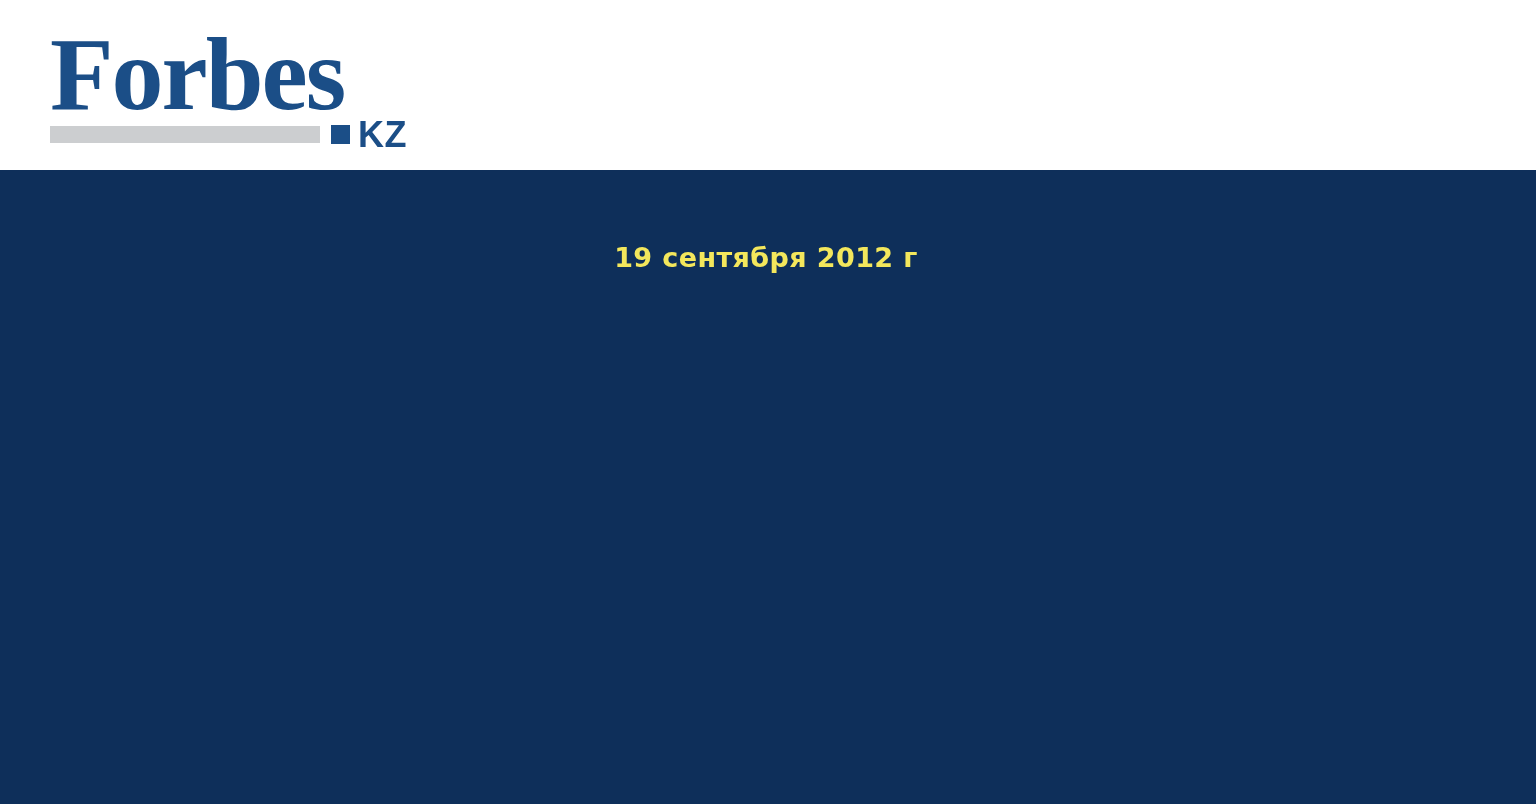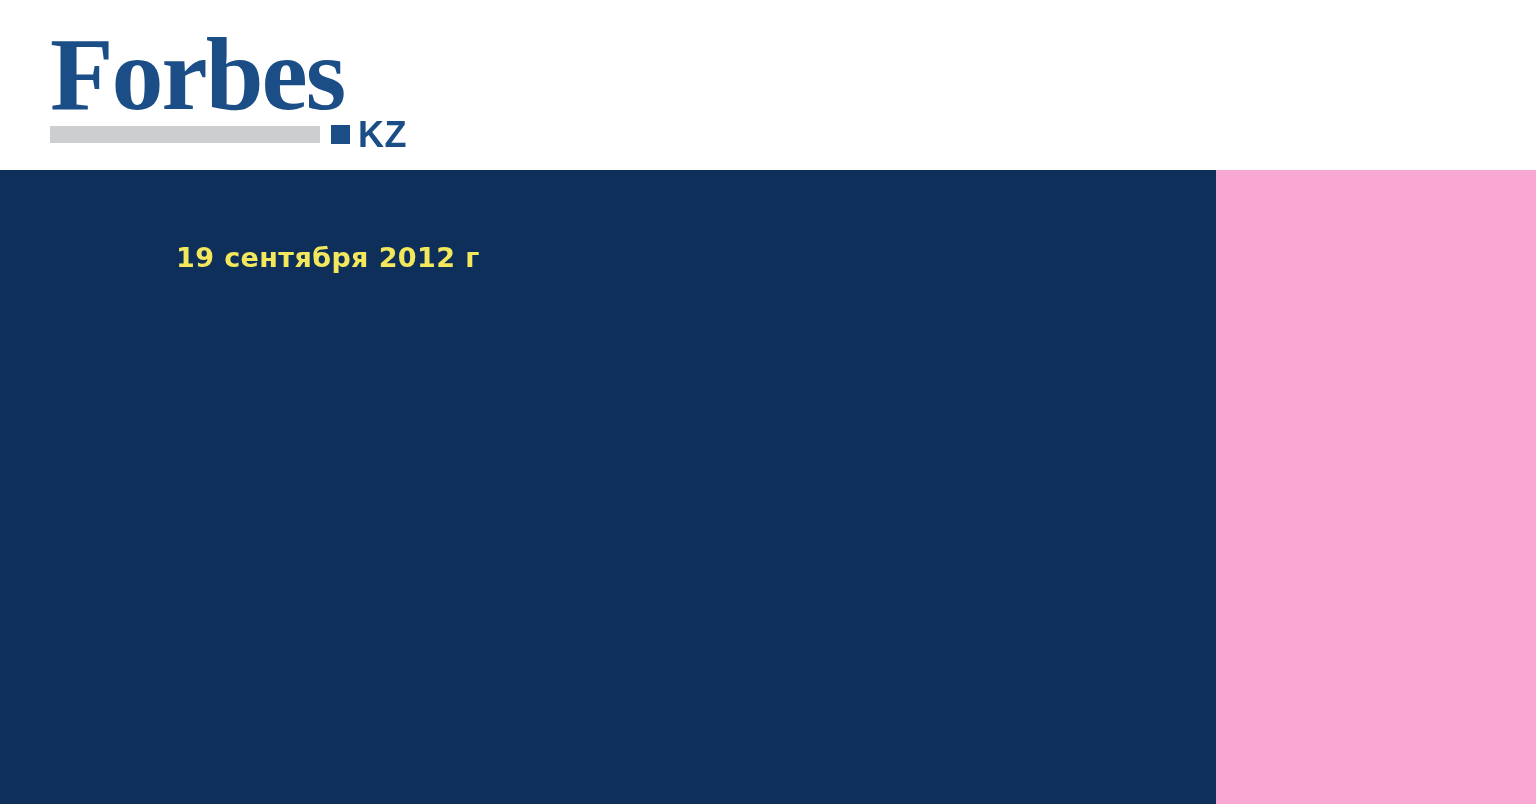--- a/index.html
+++ b/index.html
@@ -13,21 +13,21 @@
     overflow: hidden;
     background: #0E2F5A;
     font-family: "Liberation Sans", sans-serif;
     -webkit-font-smoothing: antialiased;
   }
 
   .page {
     position: relative;
     width: 1536px;
     height: 804px;
-    background: #f9a8d4;
+    background: #fdba74;
   }
 
   
   .masthead {
     position: absolute;
     left: 0;
     top: 0;
     width: 1536px;
     height: 170px;
     background: #FFFFFF;
@@ -84,23 +84,24 @@
     letter-spacing: 0.5px;
     color: #1B4E87;
     white-space: nowrap;
   }
 
   
   .hero {
     position: absolute;
     left: 0;
     top: 170px;
-    width: 1216px;
+    width: 1536px;
     height: 634px;
     background: #0E2F5A;
+    text-align: center;
   }
 
   .hero-inner {
     position: absolute;
     left: 176px;
     top: 0;
     width: 1180px;
   }
 
   .article-date {

